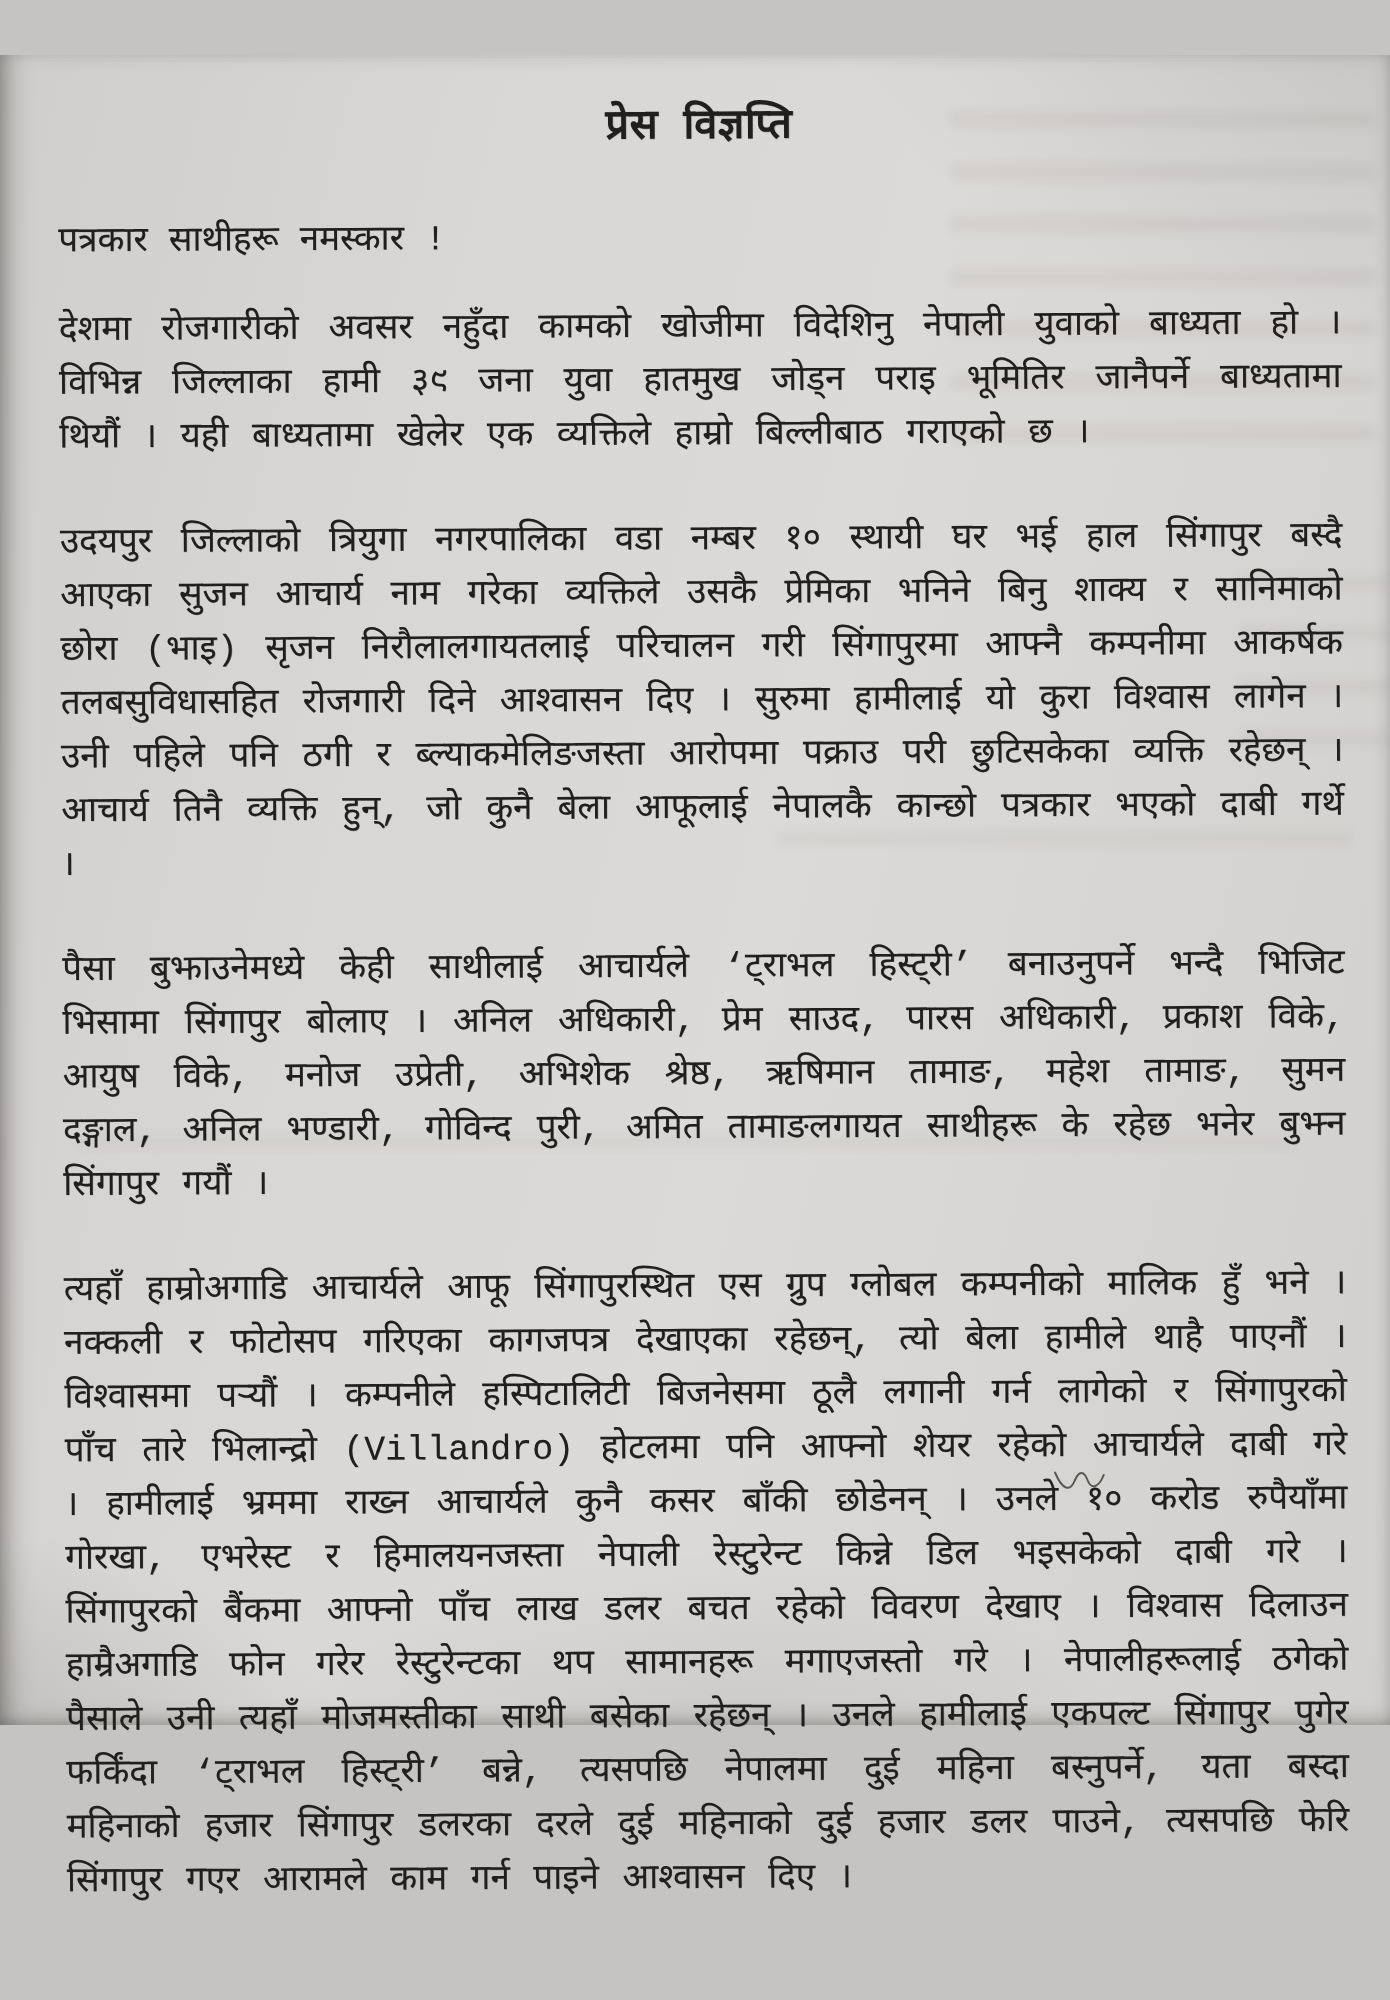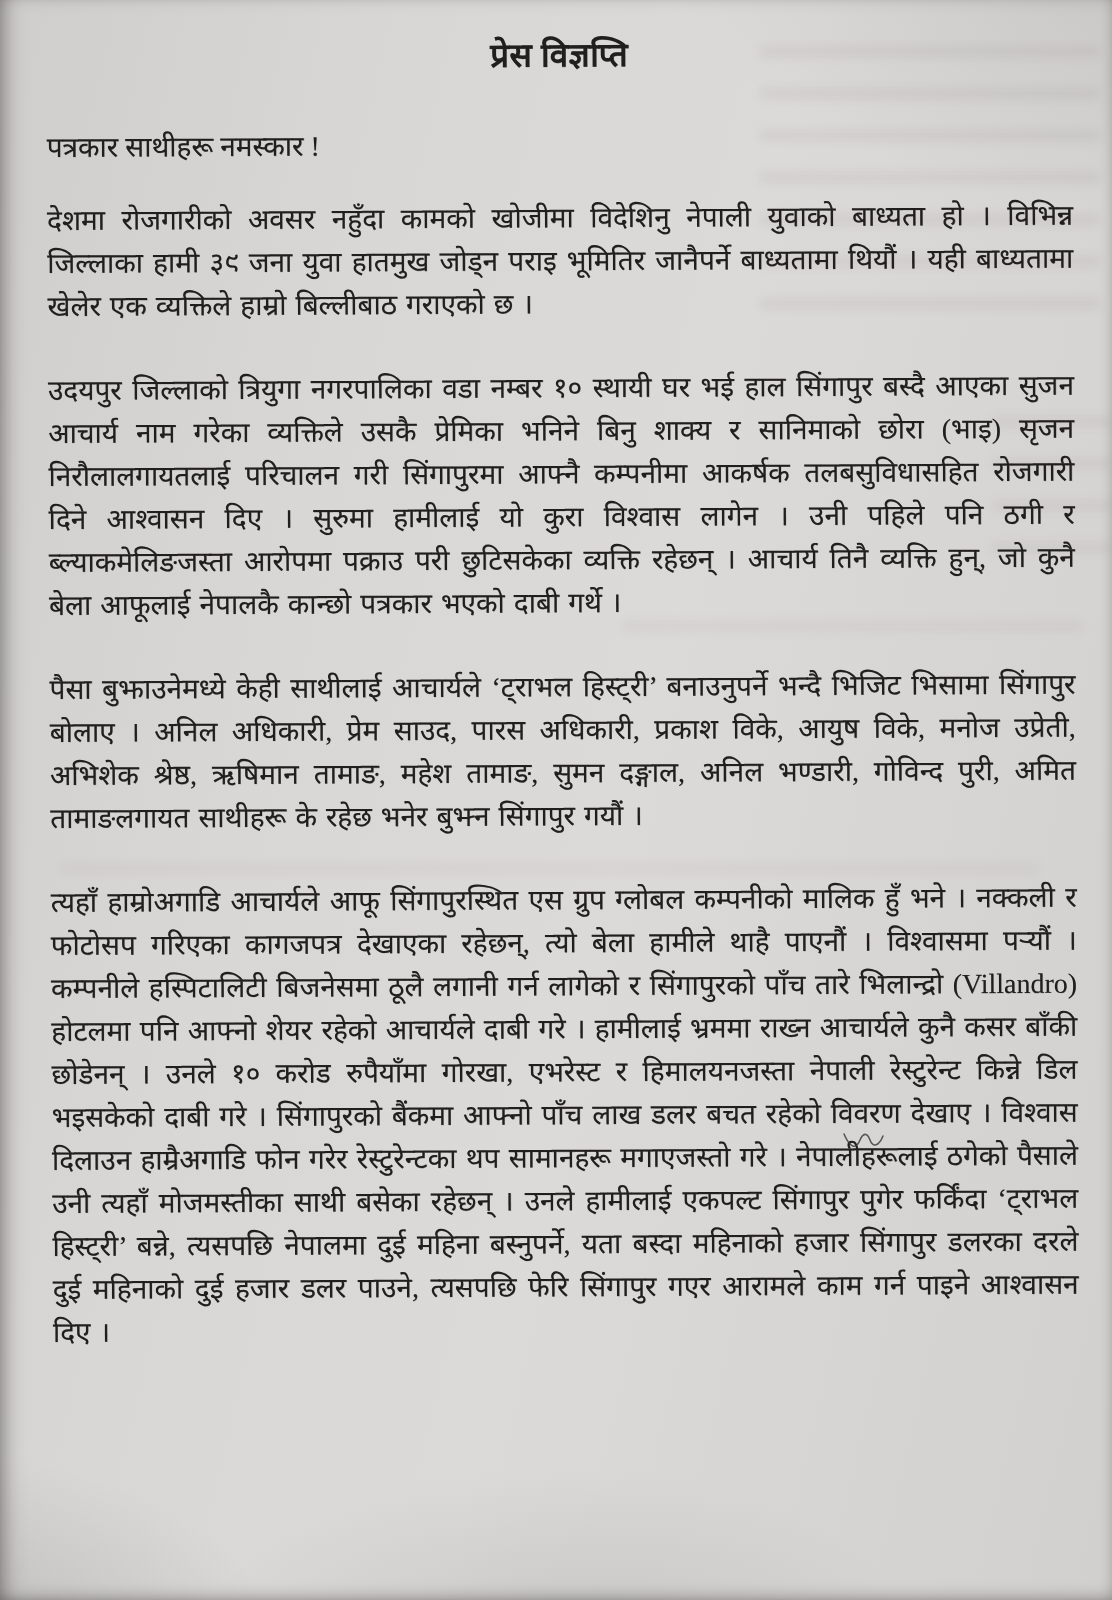--- a/index.html
+++ b/index.html
@@ -6,29 +6,30 @@
     margin: 0;
     padding: 0;
     width: 1112px;
     height: 1600px;
     overflow: hidden;
     background: #c6c4c2;
   }
   .page {
     position: relative;
     width: 1112px;
-    height: 1600px;
+    height: 1336px;
     background:
       radial-gradient(900px 500px at 108% -5%, rgba(150,148,146,0.28), rgba(150,148,146,0) 60%),
       radial-gradient(700px 420px at -8% 105%, rgba(110,108,106,0.30), rgba(110,108,106,0) 55%),
       radial-gradient(600px 300px at 50% 103%, rgba(120,118,116,0.18), rgba(120,118,116,0) 60%),
       linear-gradient(103deg, #d0cecc 0%, #d9d7d5 28%, #dcdad8 55%, #d6d4d2 82%, #d2d0ce 100%);
-    font-family: Liberation Serif, serif;
+    font-family: Liberation Mono, monospace;
     color: #201f1d;
     box-shadow: inset 14px 0 22px -12px rgba(50,48,46,0.55), inset -6px 0 14px -8px rgba(80,78,76,0.35), inset 0 -10px 18px -10px rgba(70,68,66,0.4);
+    margin-top: 44px;
   }
   
   .ghost {
     position: absolute;
     filter: blur(4px);
     pointer-events: none;
   }
   .ghost-stripes {
     background: repeating-linear-gradient(180deg,
       rgba(112,110,108,0.12) 0px, rgba(112,110,108,0.12) 13px,

